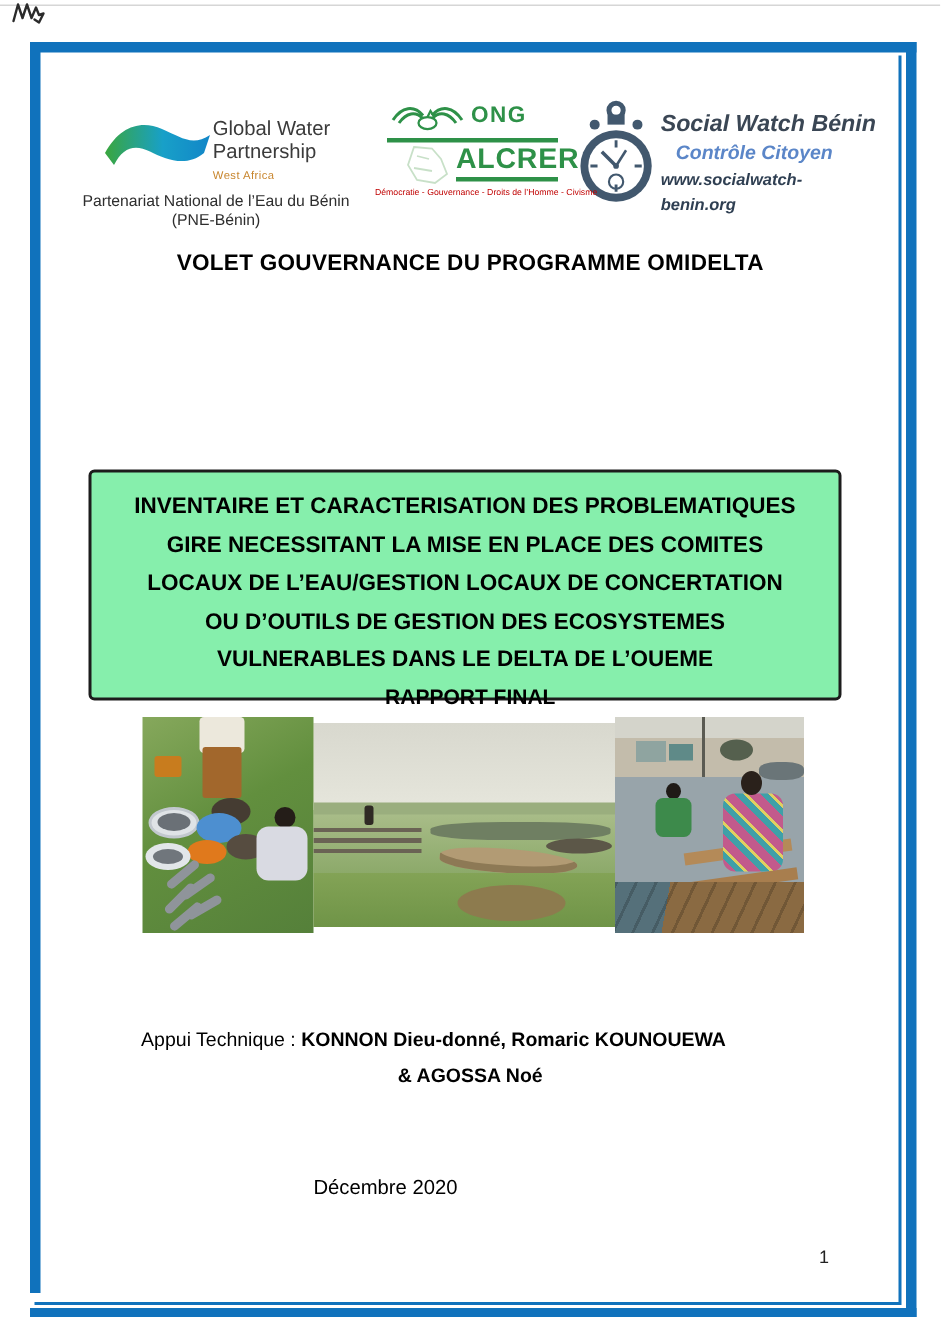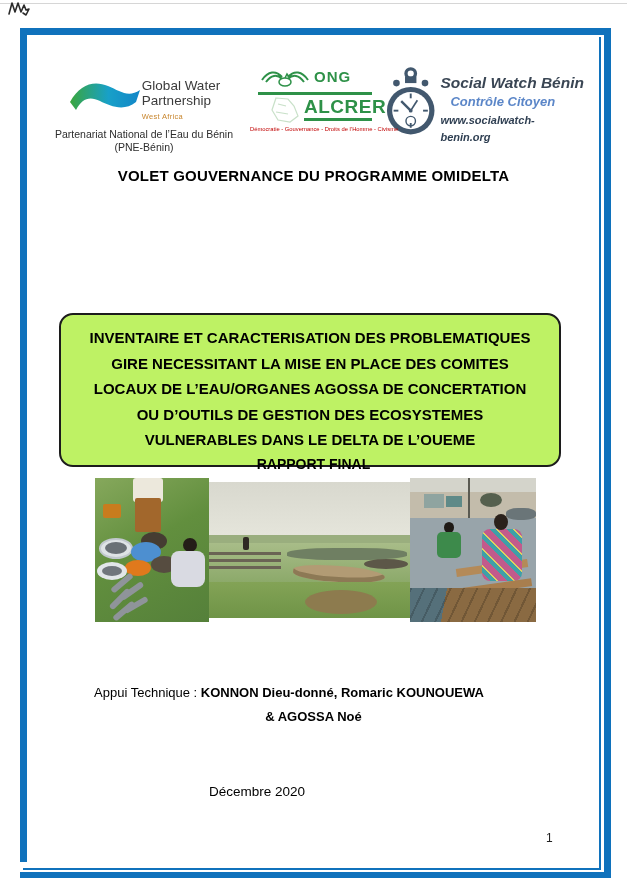--- a/index.html
+++ b/index.html
@@ -36,21 +36,21 @@
   .sw-block{display:flex;gap:5px;width:198px;align-items:flex-start;}
   .sw-text{margin-top:10px;font-style:italic;line-height:17px;}
   .sw-name{font-size:15.5px;font-weight:600;color:#3A4654;white-space:nowrap;}
   .sw-tagline{font-size:13px;font-weight:bold;color:#5B86C8;margin-top:2px;margin-left:10px;}
   .sw-url{font-size:11px;font-weight:bold;color:#2F3F52;margin-top:2px;}
 
   .program-title{position:absolute;top:167px;left:0;width:627px;text-align:center;font-size:15px;font-weight:bold;letter-spacing:.2px;color:#000;}
 
   .title-box{
     position:absolute;left:59px;top:313px;width:502px;box-sizing:border-box;
-    background:#bef264;border:2px solid #1c1c1c;border-radius:14px;
+    background:#86efac;border:2px solid #1c1c1c;border-radius:4px;
     padding:10px 8px 12px 8px;text-align:center;font-weight:bold;font-size:15px;line-height:25.5px;color:#000;
   }
   .report-label{position:absolute;top:456px;left:0;width:627px;text-align:center;font-size:14px;font-weight:bold;color:#000;}
 
   
   .photos{position:absolute;left:95px;top:478px;width:441px;height:144px;display:flex;}
   .photo{position:relative;overflow:hidden;}
   .photo div{position:absolute;}
   .photo1{width:114px;height:144px;background:linear-gradient(150deg,#86a85c 0%,#628f3e 45%,#55803a 100%);}
   .p1-shirt{top:0;left:38px;width:30px;height:24px;background:#ece8dc;border-radius:3px;}
@@ -190,21 +190,21 @@
         <div class="sw-url">www.socialwatch-benin.org</div>
       </div>
     </div>
   </div>
 
   <div class="program-title">VOLET GOUVERNANCE DU PROGRAMME OMIDELTA</div>
 
   <div class="title-box">
     <div>INVENTAIRE ET CARACTERISATION DES PROBLEMATIQUES</div>
     <div>GIRE NECESSITANT LA MISE EN PLACE DES COMITES</div>
-    <div>LOCAUX DE L’EAU/ORGANES AGOSSA DE CONCERTATION</div>
+    <div>LOCAUX DE L’EAU/GESTION LOCAUX DE CONCERTATION</div>
     <div>OU D’OUTILS DE GESTION DES ECOSYSTEMES</div>
     <div>VULNERABLES DANS LE DELTA DE L’OUEME</div>
   </div>
 
   <div class="report-label">RAPPORT FINAL</div>
 
   <div class="photos">
     <div class="photo photo1">
       <div class="p1-shirt"></div>
       <div class="p1-pants"></div>

